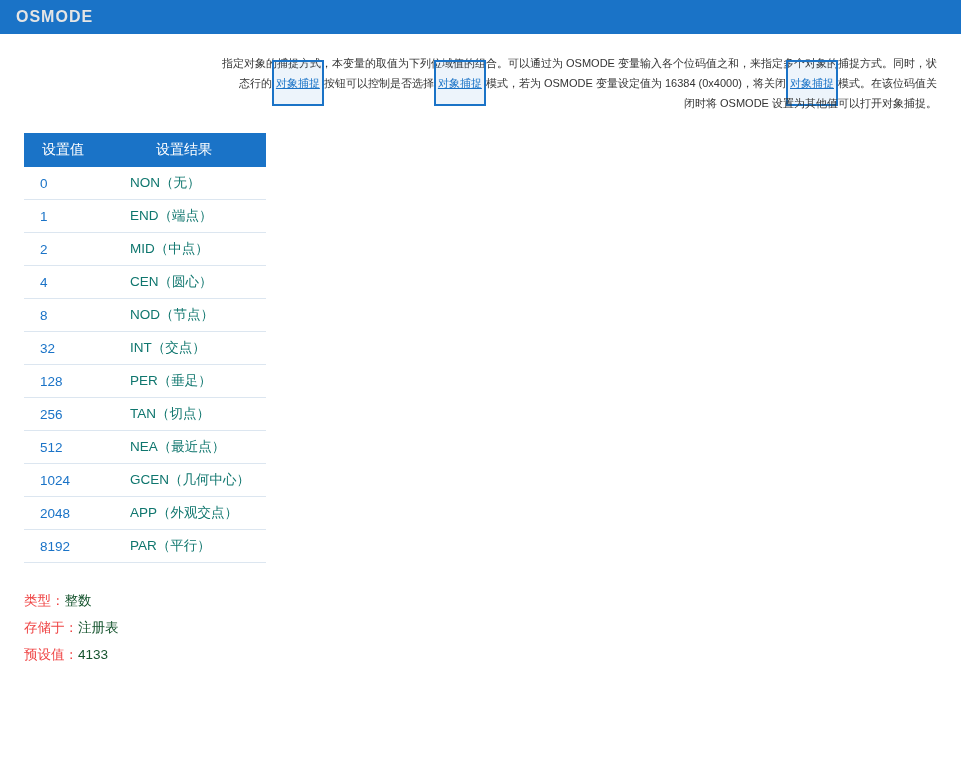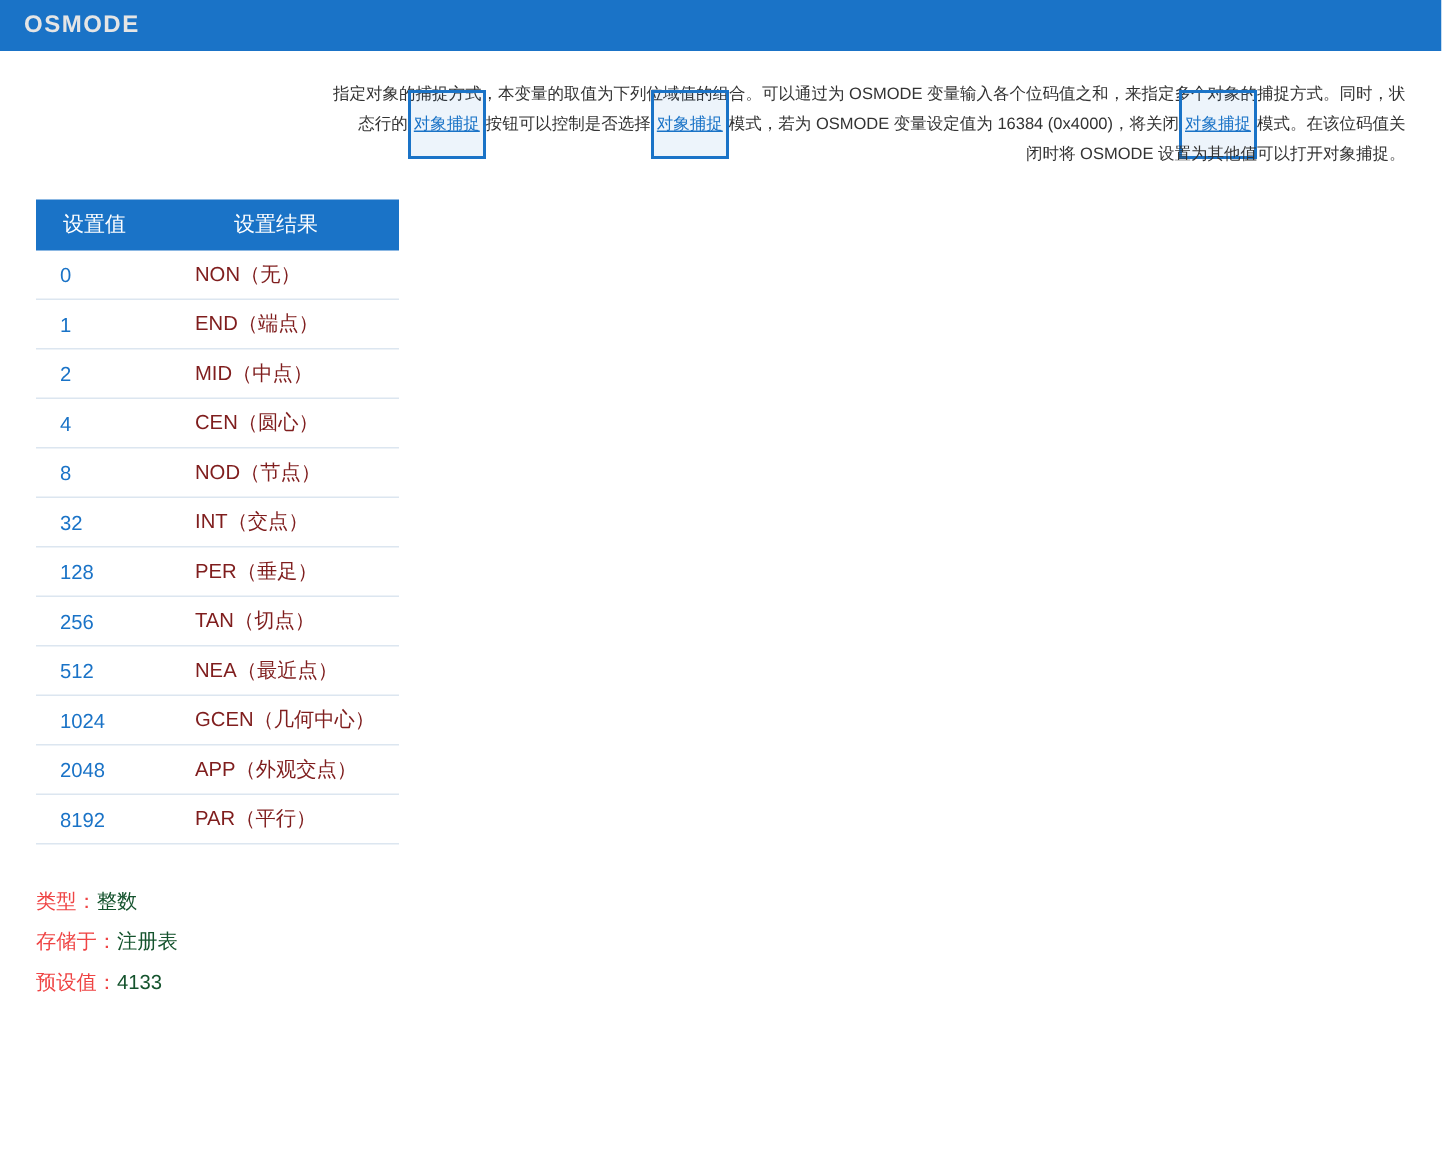--- a/index.html
+++ b/index.html
@@ -56,21 +56,21 @@
       padding: 7px 16px;
       border-bottom: 1px solid #dce6f0;
       font-size: 13.5px;
       color: #333;
     }
     table tbody tr td:first-child {
       color: #1a73c7;
       width: 90px;
     }
     table tbody tr td:last-child {
-      color: #7f1d1d;
+      color: #0f766e;
     }
     .meta-section {
       margin-top: 8px;
       line-height: 2;
       font-size: 13.5px;
       color: #333;
     }
     .meta-section .meta-label {
       color: #ef4444;
     }

